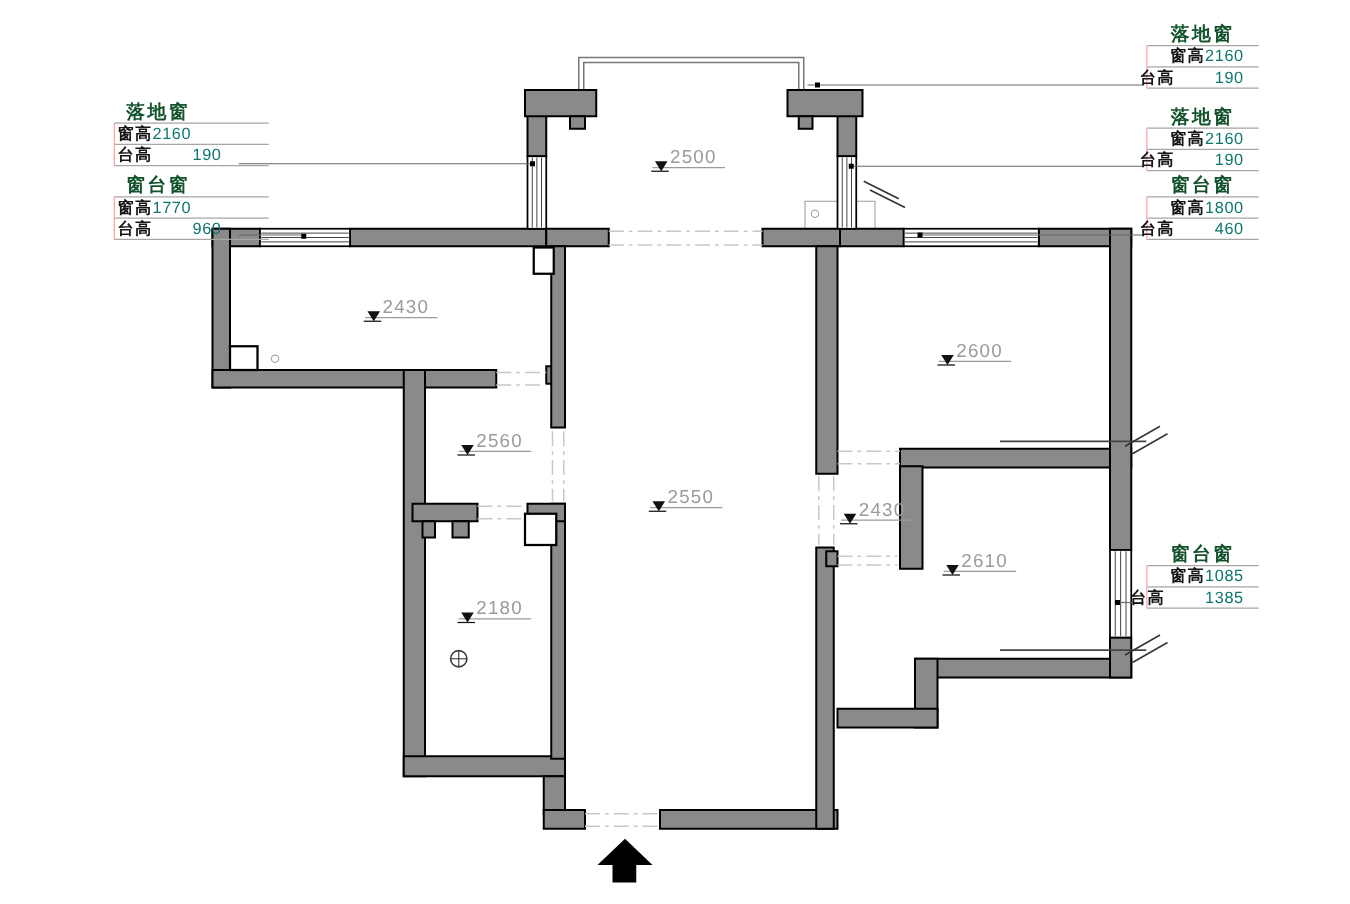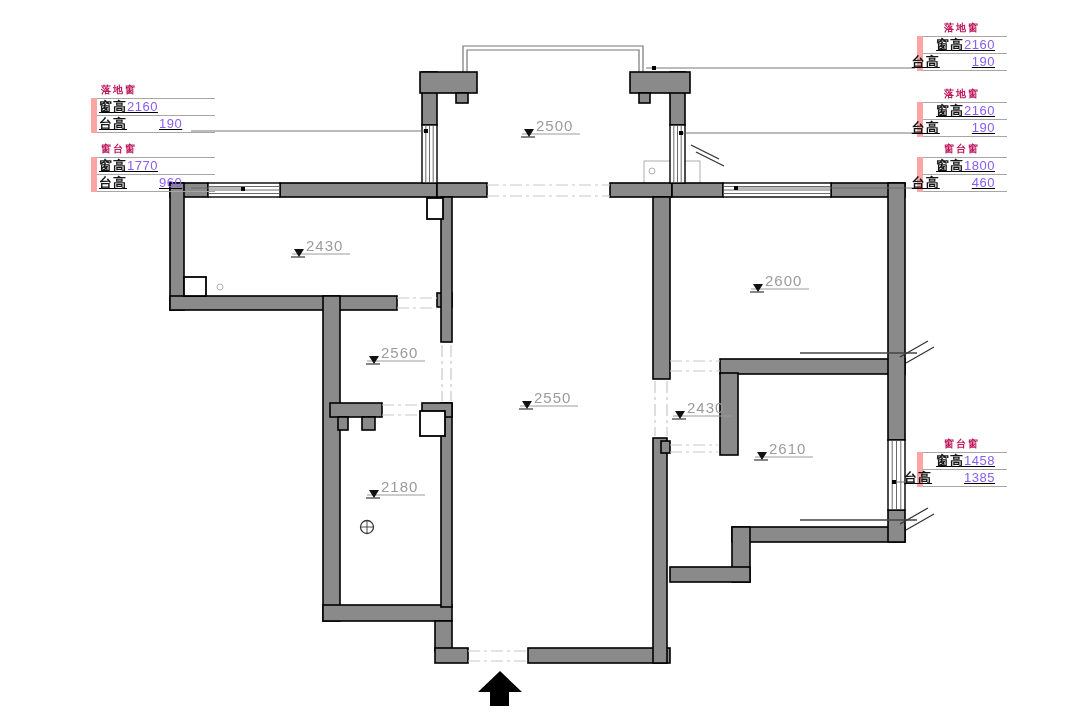--- a/index.html
+++ b/index.html
@@ -16,26 +16,26 @@
   .dot{fill:#000000;}
   .thinline{stroke:#9a9a9a;stroke-width:0.8;fill:none;}
   .breakline{stroke:#444444;stroke-width:1.4;}
   .breakslash{stroke:#333333;stroke-width:1.3;}
   .lvl-ul{stroke:#9b9b9b;stroke-width:1;}
   .lvl-tri{fill:#111111;}
   .lvl-tick{stroke:#111111;stroke-width:1;}
   .lvl-txt{fill:#9b9b9b;font-size:15px;letter-spacing:1px;font-family:"Liberation Sans","DejaVu Sans",sans-serif;}
   .arrow{fill:#000000;}
   .spec{position:absolute;}
-  .spec .title{font-weight:bold;font-size:10px;color:#be185d;letter-spacing:2px;height:16px;line-height:16px;white-space:nowrap;}
-  .spec .rows{border-left:6px solid #fca5a5;text-decoration:underline;}
+  .spec .title{font-weight:bold;font-size:15px;color:#14532d;letter-spacing:2px;height:16px;line-height:16px;white-space:nowrap;}
+  .spec .rows{border-left:1px solid #fca5a5;}
   .spec .row{display:flex;height:16px;line-height:15px;border-top:1px solid #a6a6a6;font-size:13px;white-space:nowrap;}
   .spec .row:last-child{border-bottom:1px solid #a6a6a6;gap:32px;}
   .spec .lbl{color:#161616;font-weight:bold;letter-spacing:1px;}
-  .spec .val{color:#8b5cf6;letter-spacing:0.5px;}
+  .spec .val{color:#0f766e;letter-spacing:0.5px;}
   .spec.left-side{width:124px;}
   .spec.left-side .title{padding-left:10px;}
   .spec.left-side .row{padding-left:2px;justify-content:flex-start;}
   .spec.right-side{width:90px;}
   .spec.right-side .title{text-align:center;}
   .spec.right-side .row{justify-content:flex-end;padding-right:12px;}
 </style>
 </head>
 <body>
 
@@ -306,21 +306,21 @@
           <span class="val">460</span>
         </div>
     </div>
   </div>
 
   <div class="spec right-side" style="left:917px;top:436px;">
     <div class="title">窗台窗</div>
     <div class="rows">
       <div class="row">
           <span class="lbl">窗高</span>
-          <span class="val">1458</span>
+          <span class="val">1085</span>
         </div>
       <div class="row">
           <span class="lbl">台高</span>
           <span class="val">1385</span>
         </div>
     </div>
   </div>
 
 </div>
 

